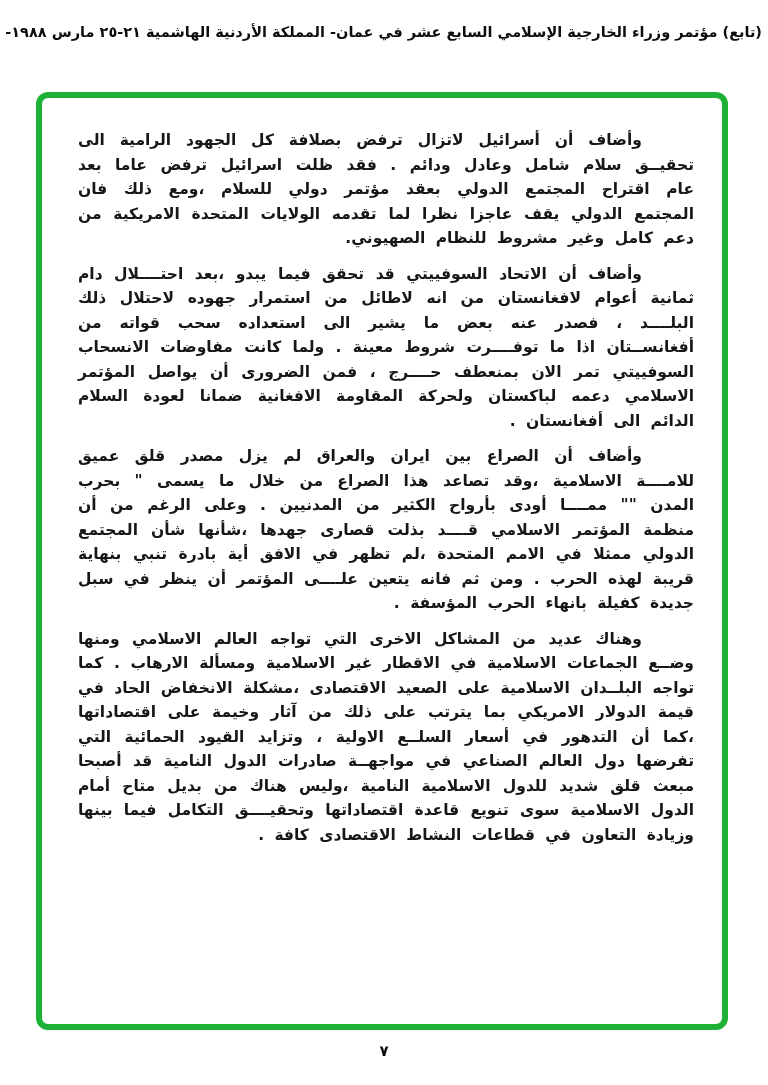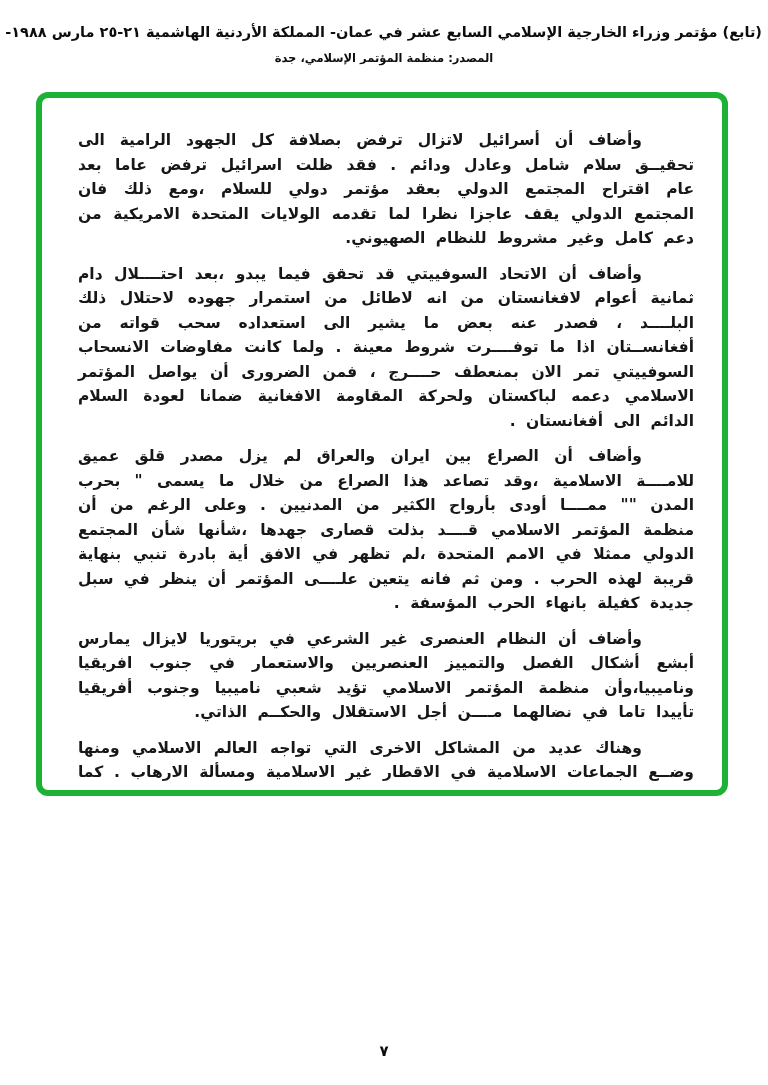--- a/index.html
+++ b/index.html
@@ -32,21 +32,21 @@
     margin-top: 11px;
     font-size: 11.5px;
     font-weight: bold;
     color: #0d0d0d;
   }
   .scan-frame {
     position: absolute;
     left: 36px;
     top: 92px;
     width: 692px;
-    height: 704px;
+    height: 938px;
     border: 6px solid #1db235;
     border-radius: 12px;
     background: #ffffff;
     overflow: hidden;
   }
   .doc-body {
     position: absolute;
     inset: 0;
     padding: 30px 28px 6px 36px;
     direction: rtl;
@@ -72,27 +72,25 @@
     font-size: 15px;
     font-weight: bold;
     color: #0d0d0d;
   }
 </style>
 </head>
 <body>
 
 <header class="page-header">
   <div class="header-title">(تابع) مؤتمر وزراء الخارجية الإسلامي السابع عشر في عمان- المملكة الأردنية الهاشمية ٢١-٢٥ مارس ١٩٨٨- البيان الختامي</div>
-  <div class="header-source">المصدر: منظمة المؤتمر الإسلامي، جدة</div>
 </header>
 
 <div class="scan-frame">
   <div class="doc-body">
     <p class="para">وأضاف أن أسرائيل لاتزال ترفض بصلافة كل الجهود الرامية الى تحقيــق سلام شامل وعادل ودائم . فقد ظلت اسرائيل ترفض عاما بعد عام اقتراح المجتمع الدولي بعقد مؤتمر دولي للسلام ،ومع ذلك فان المجتمع الدولي يقف عاجزا نظرا لما تقدمه الولايات المتحدة الامريكية من دعم كامل وغير مشروط للنظام الصهيوني.</p>
     <p class="para">وأضاف أن الاتحاد السوفييتي قد تحقق فيما يبدو ،بعد احتــــلال دام ثمانية أعوام لافغانستان من انه لاطائل من استمرار جهوده لاحتلال ذلك البلــــد ، فصدر عنه بعض ما يشير الى استعداده سحب قواته من أفغانســتان اذا ما توفــــرت شروط معينة . ولما كانت مفاوضات الانسحاب السوفييتي تمر الان بمنعطف حــــرج ، فمن الضرورى أن يواصل المؤتمر الاسلامي دعمه لباكستان ولحركة المقاومة الافغانية ضمانا لعودة السلام الدائم الى أفغانستان .</p>
     <p class="para">وأضاف أن الصراع بين ايران والعراق لم يزل مصدر قلق عميق للامــــة الاسلامية ،وقد تصاعد هذا الصراع من خلال ما يسمى " بحرب المدن "" ممــــا أودى بأرواح الكثير من المدنيين . وعلى الرغم من أن منظمة المؤتمر الاسلامي قــــد بذلت قصارى جهدها ،شأنها شأن المجتمع الدولي ممثلا في الامم المتحدة ،لم تظهر في الافق أية بادرة تنبي بنهاية قريبة لهذه الحرب . ومن ثم فانه يتعين علــــى المؤتمر أن ينظر في سبل جديدة كفيلة بانهاء الحرب المؤسفة .</p>
-    <p class="para">وأضاف أن النظام العنصرى غير الشرعي في بريتوريا لايزال يمارس أبشع أشكال الفصل والتمييز العنصريين والاستعمار في جنوب افريقيا وناميبيا،وأن منظمة المؤتمر الاسلامي تؤيد شعبي ناميبيا وجنوب أفريقيا تأييدا تاما في نضالهما مــــن أجل الاستقلال والحكــم الذاتي.</p>
     <p class="para">وهناك عديد من المشاكل الاخرى التي تواجه العالم الاسلامي ومنها وضــع الجماعات الاسلامية في الاقطار غير الاسلامية ومسألة الارهاب . كما تواجه البلــدان الاسلامية على الصعيد الاقتصادى ،مشكلة الانخفاض الحاد في قيمة الدولار الامريكي بما يترتب على ذلك من آثار وخيمة على اقتصاداتها ،كما أن التدهور في أسعار السلــع الاولية ، وتزايد القيود الحمائية التي تفرضها دول العالم الصناعي في مواجهــة صادرات الدول النامية قد أصبحا مبعث قلق شديد للدول الاسلامية النامية ،وليس هناك من بديل متاح أمام الدول الاسلامية سوى تنويع قاعدة اقتصاداتها وتحقيــــق التكامل فيما بينها وزيادة التعاون في قطاعات النشاط الاقتصادى كافة .</p>
 
   </div>
 </div>
 
 <div class="page-number">٧</div>
 
 </body></html>

